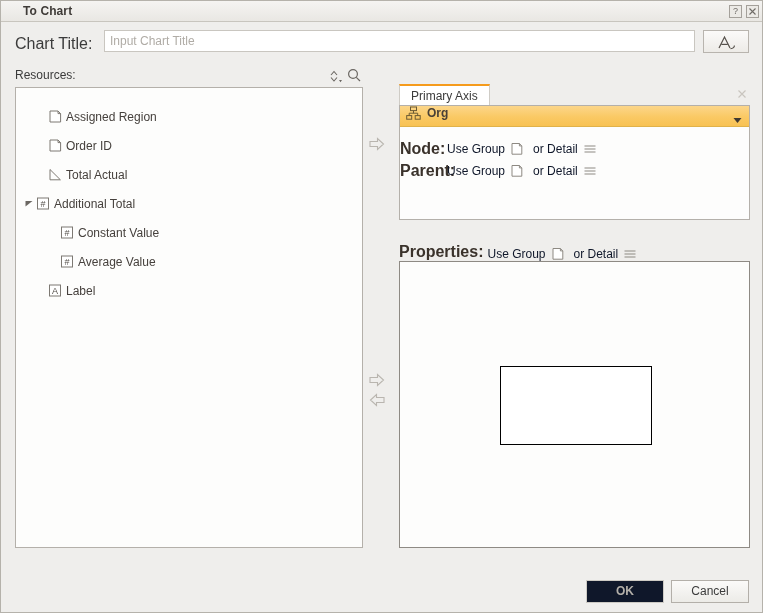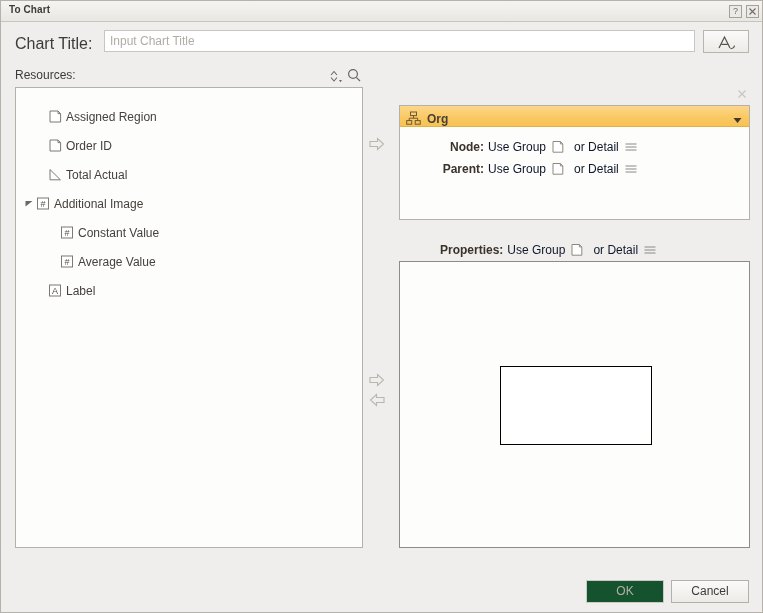--- a/index.html
+++ b/index.html
@@ -28,22 +28,22 @@
     position: absolute;
     left: 0; top: 0;
     width: 763px;
     height: 21px;
     background: linear-gradient(to bottom, #f5f4f2 0%, #e9e7e3 100%);
     border-bottom: 1px solid #c8c5be;
     box-sizing: border-box;
   }
   .titlebar .title {
     position: absolute;
-    left: 8px; top: 3px;
-    font-size: 10px;
+    left: 22px; top: 3px;
+    font-size: 12px;
     font-weight: bold;
     color: #3f3b38;
     letter-spacing: 0.1px;
   }
   .win-btn {
     position: absolute;
     top: 4px;
     width: 13px;
     height: 13px;
     border: 1px solid #a4a09a;
@@ -190,21 +190,21 @@
     box-sizing: border-box;
   }
   .axis-head {
     position: absolute;
     left: 0; top: 0;
     width: 349px; height: 21px;
     background: linear-gradient(to bottom, #fcd68a 0%, #fac964 55%, #f8c253 100%);
     border-bottom: 1px solid #e0b24a;
     box-sizing: border-box;
     display: flex;
-    align-items: flex-end;
+    align-items: flex-start;
     cursor: default;
   }
   .axis-head .org-ico { margin-left: 6px; width: 15px; height: 15px; flex: 0 0 15px; }
   .axis-head .org-lbl {
     margin-left: 6px;
     font-size: 12px;
     font-weight: bold;
     color: #4a4136;
   }
   .axis-head .caret {
@@ -214,25 +214,24 @@
   .field-row {
     position: absolute;
     left: 0;
     display: flex;
     align-items: center;
     white-space: nowrap;
   }
   .field-row.node   { top: 34px; }
   .field-row.parent { top: 56px; }
   .field-key {
-    font-size: 12px;
+    font-size: 16px;
     font-weight: bold;
     color: #3a322b;
     text-align: right;
-    padding-left: 41px;
   }
   .field-row.node   .field-key { width: 43px; }
   .field-row.parent .field-key { width: 43px; }
   .field-muted {
     font-size: 12px;
     color: #0f172a;
     margin-left: 4px;
   }
   .mini-ico { width: 14px; height: 14px; margin: 0 5px; cursor: default; }
 
@@ -274,22 +273,23 @@
     font-size: 12px;
     line-height: 21px;
     text-align: center;
     background: linear-gradient(to bottom, #fbfaf9 0%, #ecebe7 100%);
     color: #3b3b3b;
     cursor: default;
   }
   .btn.ok {
     left: 585px;
     color: #b3afa9;
-    background: #14532d;
+    background: #0f172a;
     border-color: #cdcac4;
+    font-weight: bold;
   }
   .btn.cancel { left: 670px; }
 </style>
 </head>
 <body>
 
 <div id="app">
 
   <div class="titlebar">
     <span class="title">To Chart</span>
@@ -361,21 +361,21 @@
         </div>
         <div class="tree-row">
           <span style="flex: 0 0 8px;"></span>
           <span class="tw-tri"><svg width="11" height="11" viewBox="0 0 11 11">
               <path d="M1.5 3 L8.5 3 L1.5 8.5 Z" fill="#6b6762"></path>
             </svg></span>
           <span class="tw-ico"><svg width="15" height="15" viewBox="0 0 15 15">
               <rect x="1.5" y="2" width="11" height="11" fill="#ffffff" stroke="#7d7973" stroke-width="1"></rect>
               <text x="7" y="11" font-family="Liberation Sans, sans-serif" font-size="9" fill="#55504b" text-anchor="middle">#</text>
             </svg></span>
-          <span class="tree-label">Additional Image</span>
+          <span class="tree-label">Additional Total</span>
         </div>
         <div class="tree-row">
           <span class="tw-spacer"></span>
           <span class="tw-spacer"></span>
           <span style="flex: 0 0 8px;"></span>
           <span class="tw-tri"></span>
           <span class="tw-ico"><svg width="15" height="15" viewBox="0 0 15 15">
               <rect x="1.5" y="2" width="11" height="11" fill="#ffffff" stroke="#7d7973" stroke-width="1"></rect>
               <text x="7" y="11" font-family="Liberation Sans, sans-serif" font-size="9" fill="#55504b" text-anchor="middle">#</text>
             </svg></span>
@@ -415,20 +415,21 @@
       <path d="M1 4.5 L8.5 4.5 L8.5 1.5 L14.5 7 L8.5 12.5 L8.5 9.5 L1 9.5 Z" fill="none" stroke="#b9b5af" stroke-width="1.1"></path>
     </svg>
   </div>
   <div class="arrow-col bot2">
     <svg width="16" height="14" viewBox="0 0 16 14">
       <path d="M15 4.5 L7.5 4.5 L7.5 1.5 L1.5 7 L7.5 12.5 L7.5 9.5 L15 9.5 Z" fill="none" stroke="#b9b5af" stroke-width="1.1"></path>
     </svg>
   </div>
 
   <div class="tabstrip">
+    <div class="tab">Primary Axis</div>
     <div class="tab-close">
       <svg width="14" height="14" viewBox="0 0 14 14">
         <path d="M3.5 3.5 L10.5 10.5 M10.5 3.5 L3.5 10.5" stroke="#c9c5bf" stroke-width="1.2" fill="none"></path>
       </svg>
     </div>
   </div>
 
   <div class="axis-panel">
     <div class="axis-head">
       <span class="org-ico">

